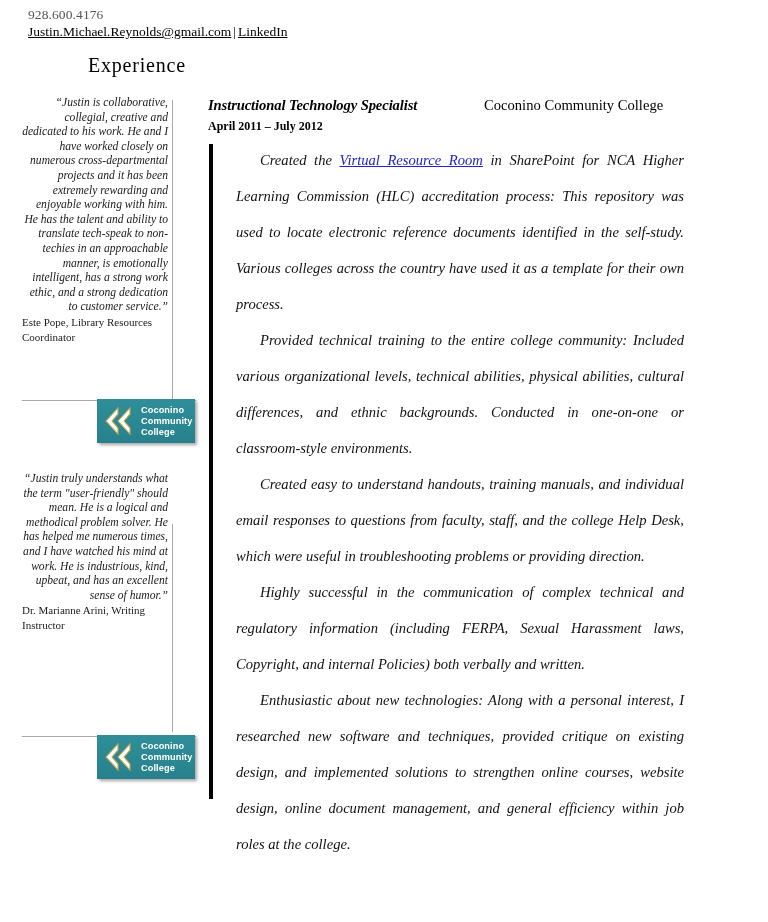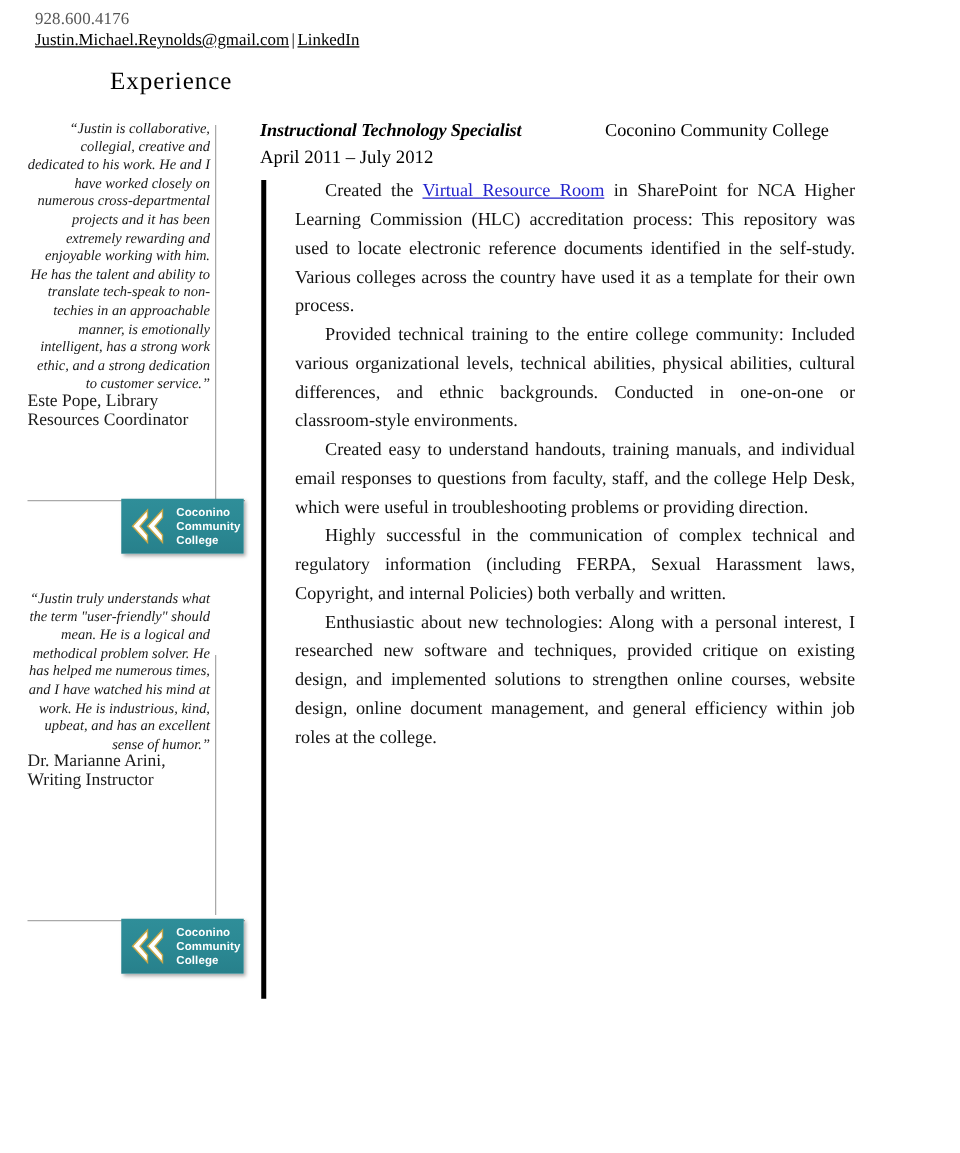--- a/index.html
+++ b/index.html
@@ -74,21 +74,21 @@
   .quote-text {
     font-style: italic;
     font-size: 11.6px;
     line-height: 14.6px;
     color: #1a1a1a;
     text-align: right;
     padding-right: 6px;
   }
   .quote-attrib {
     font-style: normal;
-    font-size: 14px;
+    font-size: 11px;
     line-height: 14.6px;
     color: #1a1a1a;
     padding-right: 6px;
   }
   
   .sidebar-rule {
     position: absolute;
     width: 1px;
     background: #a9a9a9;
   }
@@ -178,38 +178,40 @@
     position: absolute;
     left: 276px;
     top: 0;
     font-size: 14.6px;
     line-height: 19px;
   }
   .job-dates {
     position: absolute;
     left: 0;
     top: 21px;
-    font-size: 15px;
+    font-size: 12px;
     line-height: 19px;
+    font-weight: bold;
   }
 
   #body-paragraphs {
     position: absolute;
     left: 236px;
     top: 142px;
     width: 448px;
   }
   .body-par {
     font-size: 14.6px;
-    line-height: 23px;
+    line-height: 36px;
     text-align: justify;
     text-indent: 24px;
     margin: 0 0 0 0;
     color: #111111;
     hyphens: none;
+    font-style: italic;
   }
   .body-par + .body-par { margin-top: 0px; }
   .body-par .inline-link {
     color: #2222cc;
     text-decoration: underline;
   }
 </style>
 </head>
 <body>
 

